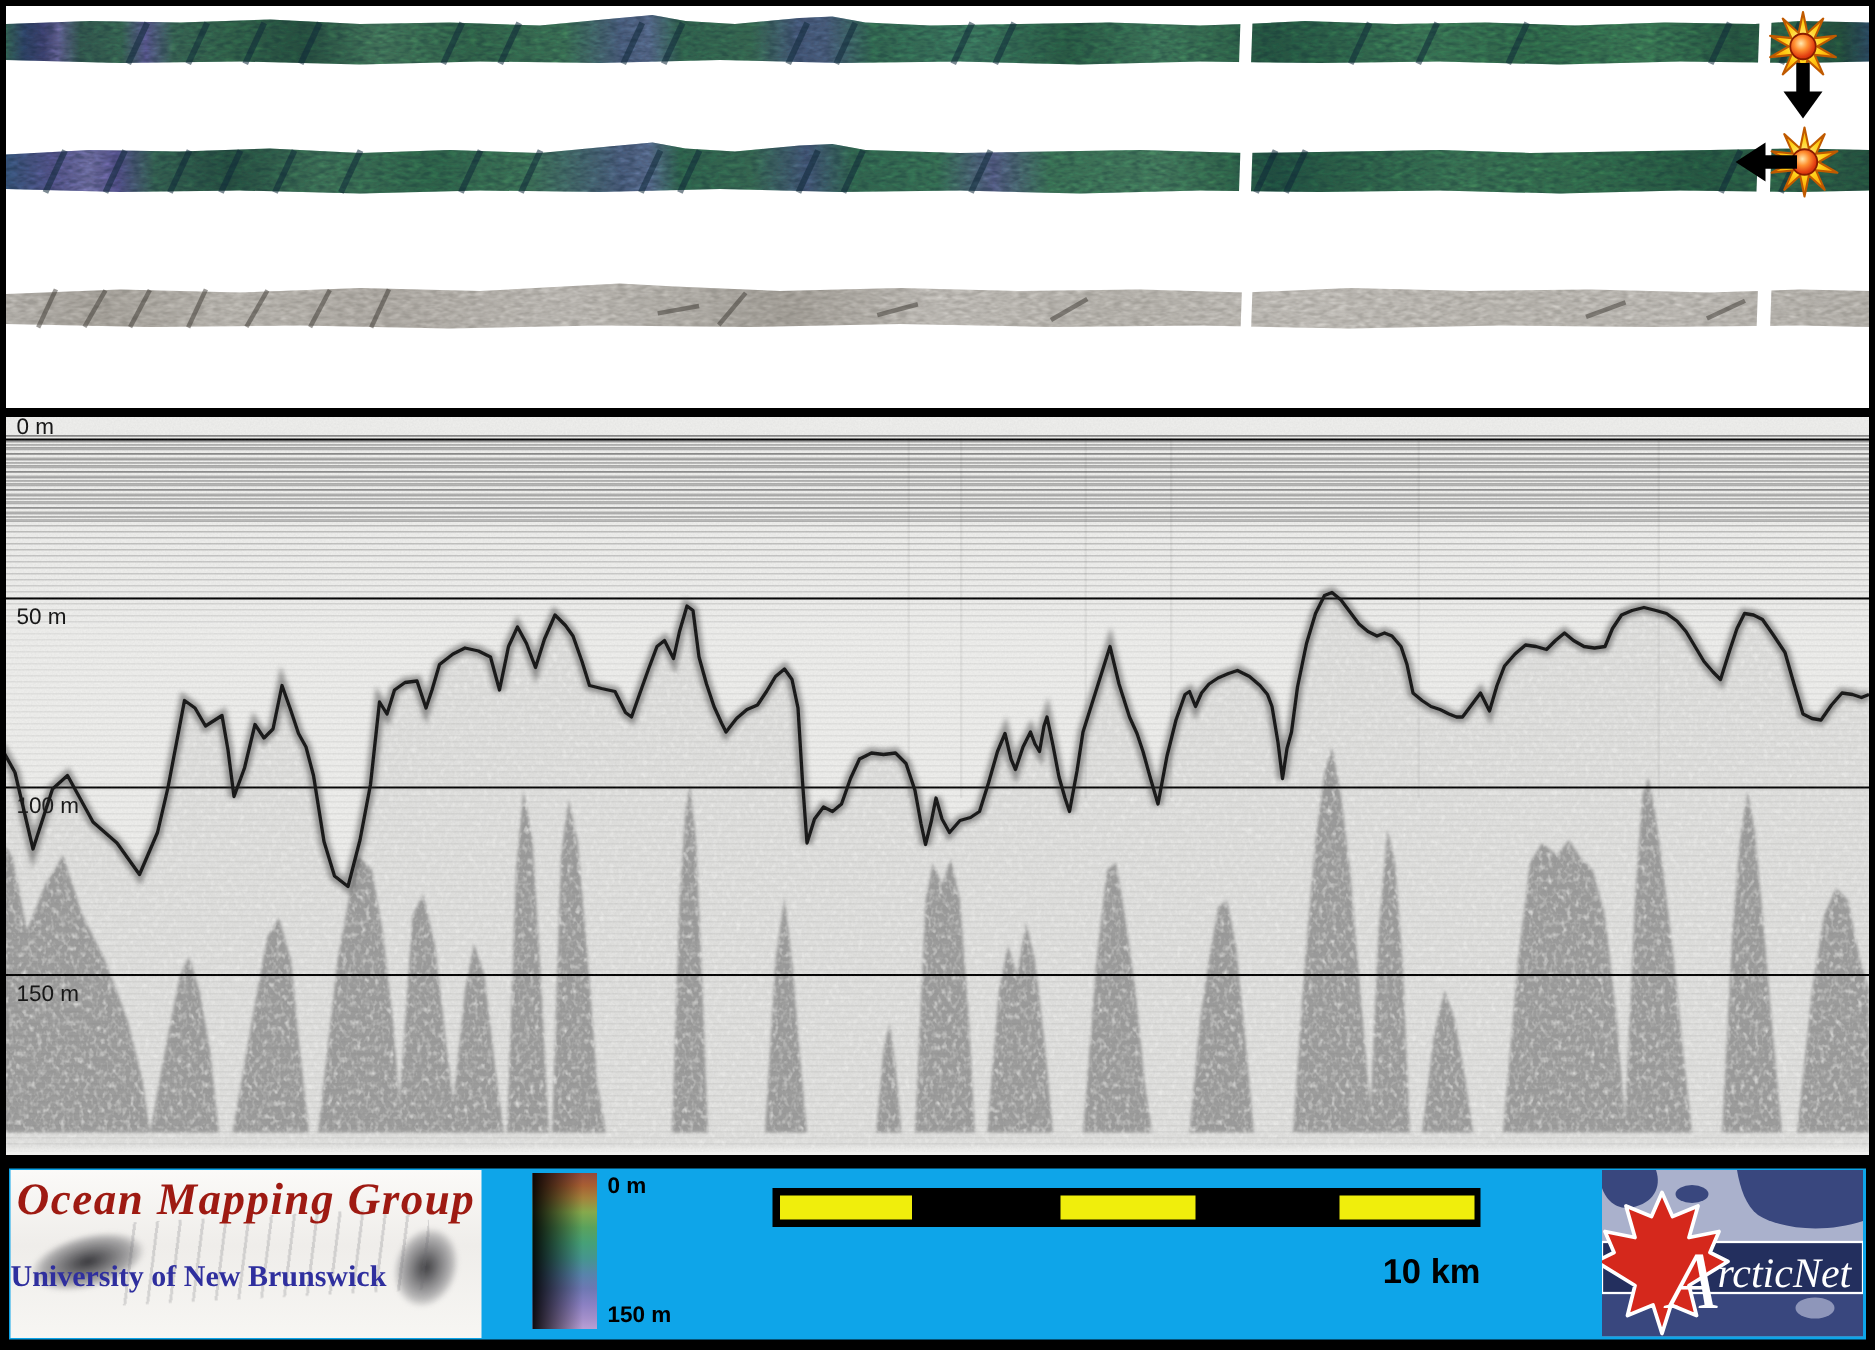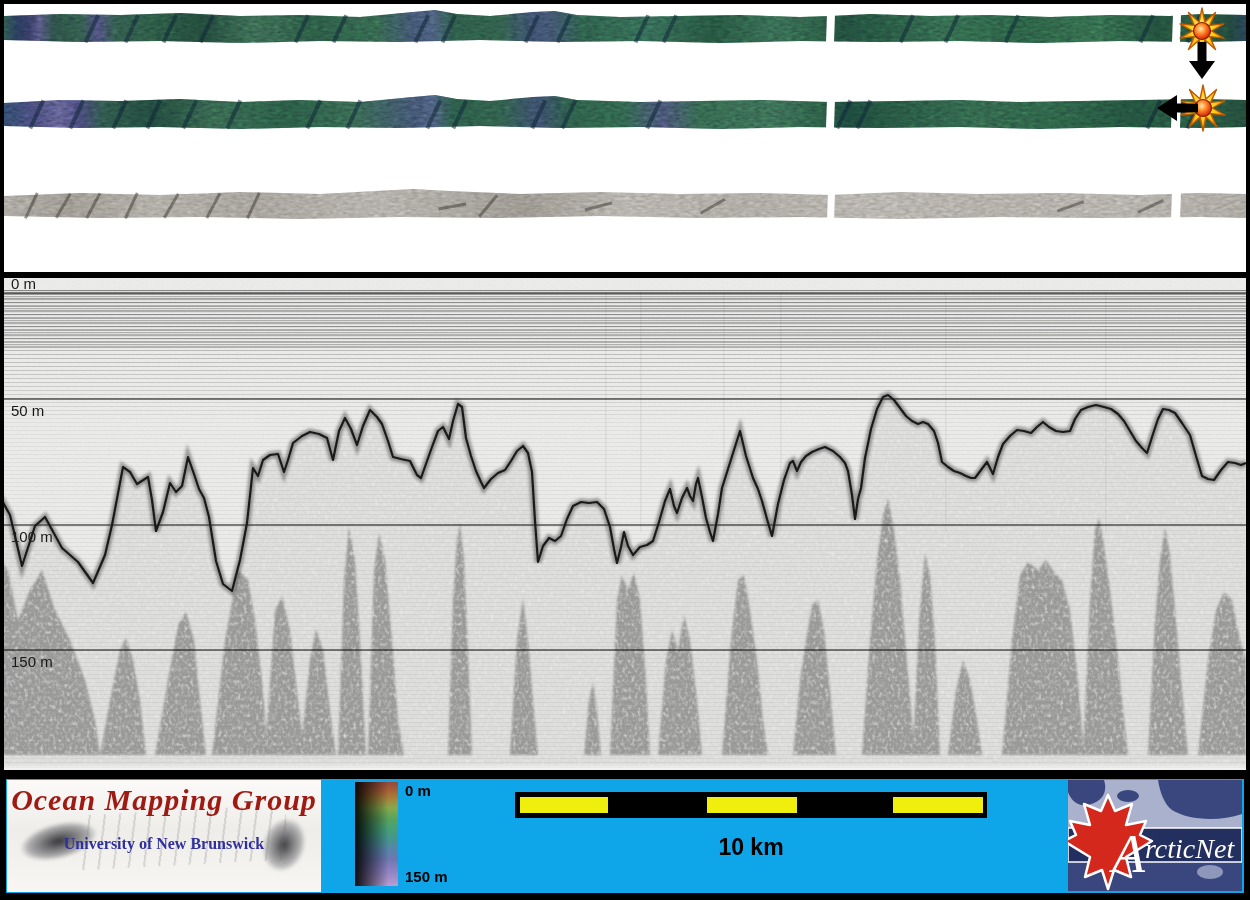--- a/index.html
+++ b/index.html
@@ -20,33 +20,33 @@
        background:repeating-linear-gradient(100deg,transparent 0 13px,rgba(110,110,115,.5) 13px 15px);
        filter:blur(.4px);transform:rotate(-3deg);}
   .blob{position:absolute;filter:blur(1.5px);}
   #blob1{left:10px;top:36px;width:92px;height:48px;transform:rotate(-14deg);
        background:radial-gradient(ellipse 55% 48% at 45% 50%,rgba(35,35,40,.9),rgba(90,90,95,.45) 60%,transparent 78%);}
   #blob2{left:248px;top:32px;width:58px;height:66px;transform:rotate(18deg);
        background:radial-gradient(ellipse 46% 52% at 50% 50%,rgba(40,40,45,.88),rgba(95,95,100,.4) 62%,transparent 80%);}
   #omg-title{position:absolute;left:0;top:3px;width:100%;text-align:center;
        font-family:"Liberation Serif","DejaVu Serif",serif;font-style:italic;font-weight:bold;
        font-size:30px;letter-spacing:1px;}
-  #omg-sub1{position:absolute;left:0;bottom:39px;width:100%;text-align:center;
-       font-family:"Liberation Serif","DejaVu Serif",serif;font-weight:bold;font-size:16px;}
+  #omg-sub1{position:absolute;left:0;bottom:29px;width:100%;
+       font-family:"Liberation Serif","DejaVu Serif",serif;font-weight:bold;font-size:20px;}
   #omg-sub2{position:absolute;left:0;bottom:3px;width:100%;text-align:center;
        font-family:"Liberation Serif","DejaVu Serif",serif;font-weight:bold;font-size:16px;letter-spacing:1px;}
   
   #cbar{position:absolute;left:349px;top:3px;width:43px;height:104px;}
   .cbarlab{position:absolute;left:399px;font-weight:bold;font-size:15px;color:#000;white-space:nowrap;}
   #cbar-top{top:3px;}
   #cbar-bot{top:89px;}
   
   #sbar{position:absolute;left:509px;top:13px;width:472px;height:26px;background:#000;}
   #sbar .yseg{position:absolute;top:5px;height:16px;}
-  #sbar-label{position:absolute;left:509px;top:55px;width:472px;text-align:center;
+  #sbar-label{position:absolute;left:509px;top:55px;width:472px;text-align:right;
        font-weight:bold;font-size:23px;color:#000;}
   
   #anet{left:1062px;top:1px;}
   .anet-text{font-family:"Liberation Serif","DejaVu Serif",serif;font-style:italic;fill:#ffffff;}
 </style>
 </head>
 <body>
 
 <div id="canvas">
 

